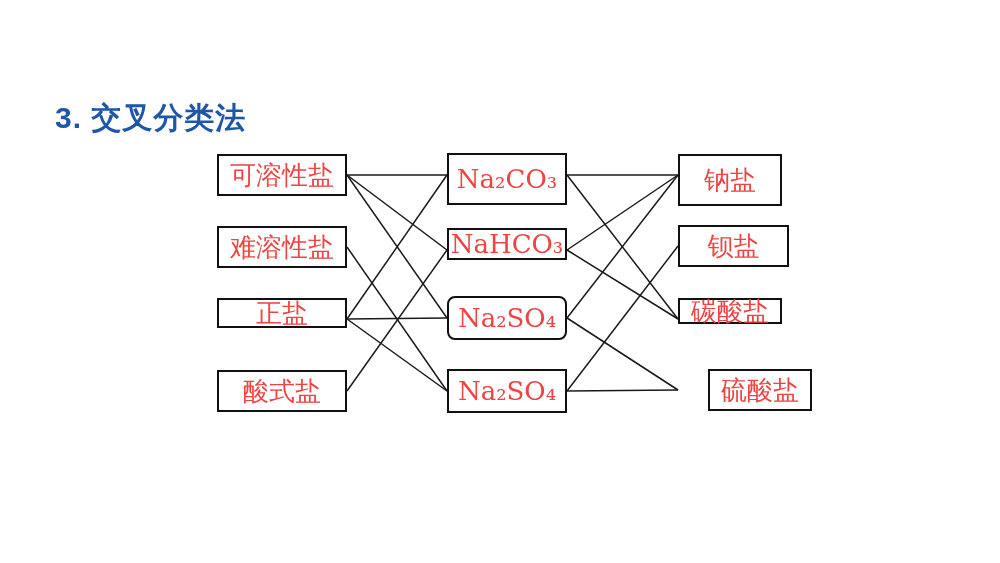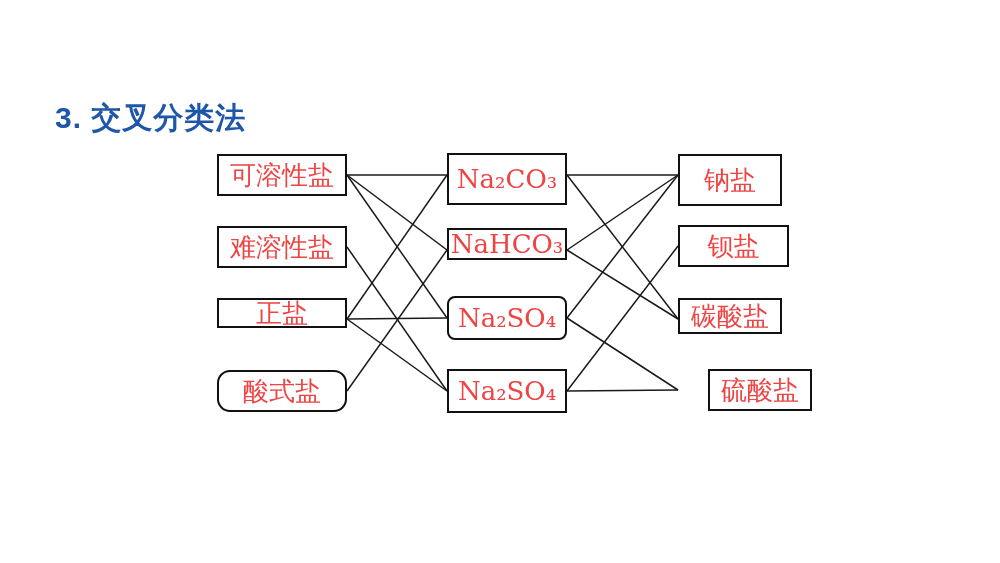--- a/index.html
+++ b/index.html
@@ -68,23 +68,23 @@
       <line x1="567" y1="318" x2="678" y2="175" stroke="#1a1a1a" stroke-width="1.5"></line>
       <line x1="567" y1="318" x2="678" y2="390" stroke="#1a1a1a" stroke-width="1.5"></line>
       <line x1="567" y1="391" x2="678" y2="246" stroke="#1a1a1a" stroke-width="1.5"></line>
       <line x1="567" y1="391" x2="678" y2="390" stroke="#1a1a1a" stroke-width="1.5"></line>
     </svg>
 
   <div id="boxes">
       <div class="node-box" style="left: 217px; top: 154px; width: 130px; height: 42px; border-color: rgb(17, 17, 17);">可溶性盐</div>
       <div class="node-box" style="left: 217px; top: 226px; width: 130px; height: 42px; border-color: rgb(17, 17, 17); text-align: center;">难溶性盐</div>
       <div class="node-box" style="left: 217px; top: 298px; width: 130px; height: 30px; border-color: rgb(17, 17, 17);">正盐</div>
-      <div class="node-box" style="left: 217px; top: 370px; width: 130px; height: 42px; border-color: rgb(17, 17, 17); border-radius: 13px;">酸式盐</div>
+      <div class="node-box" style="left: 217px; top: 370px; width: 130px; height: 42px; border-color: rgb(17, 17, 17);">酸式盐</div>
       <div class="node-box" style="left: 447px; top: 153px; width: 120px; height: 52px; border-color: rgb(17, 17, 17);">Na₂CO₃</div>
       <div class="node-box" style="left: 447px; top: 228px; width: 120px; height: 32px; border-color: rgb(17, 17, 17);">NaHCO₃</div>
       <div class="node-box" style="left: 447px; top: 296px; width: 120px; height: 44px; border-color: rgb(17, 17, 17); border-radius: 8px;">Na₂SO₄</div>
       <div class="node-box" style="left: 447px; top: 369px; width: 120px; height: 44px; border-color: rgb(17, 17, 17);">Na₂SO₄</div>
       <div class="node-box" style="left: 678px; top: 154px; width: 104px; height: 52px; border-color: rgb(17, 17, 17);">钠盐</div>
       <div class="node-box" style="left: 678px; top: 225px; width: 111px; height: 42px; border-color: rgb(17, 17, 17);">钡盐</div>
-      <div class="node-box" style="left: 678px; top: 298px; width: 104px; height: 36px; border-color: rgb(17, 17, 17);">碳酸盐</div>
+      <div class="node-box" style="left: 678px; top: 298px; width: 104px; height: 26px; border-color: rgb(17, 17, 17);">碳酸盐</div>
       <div class="node-box" style="left: 708px; top: 369px; width: 104px; height: 42px; border-color: rgb(17, 17, 17);">硫酸盐</div>
     </div>
 </div>
 
 </body></html>

